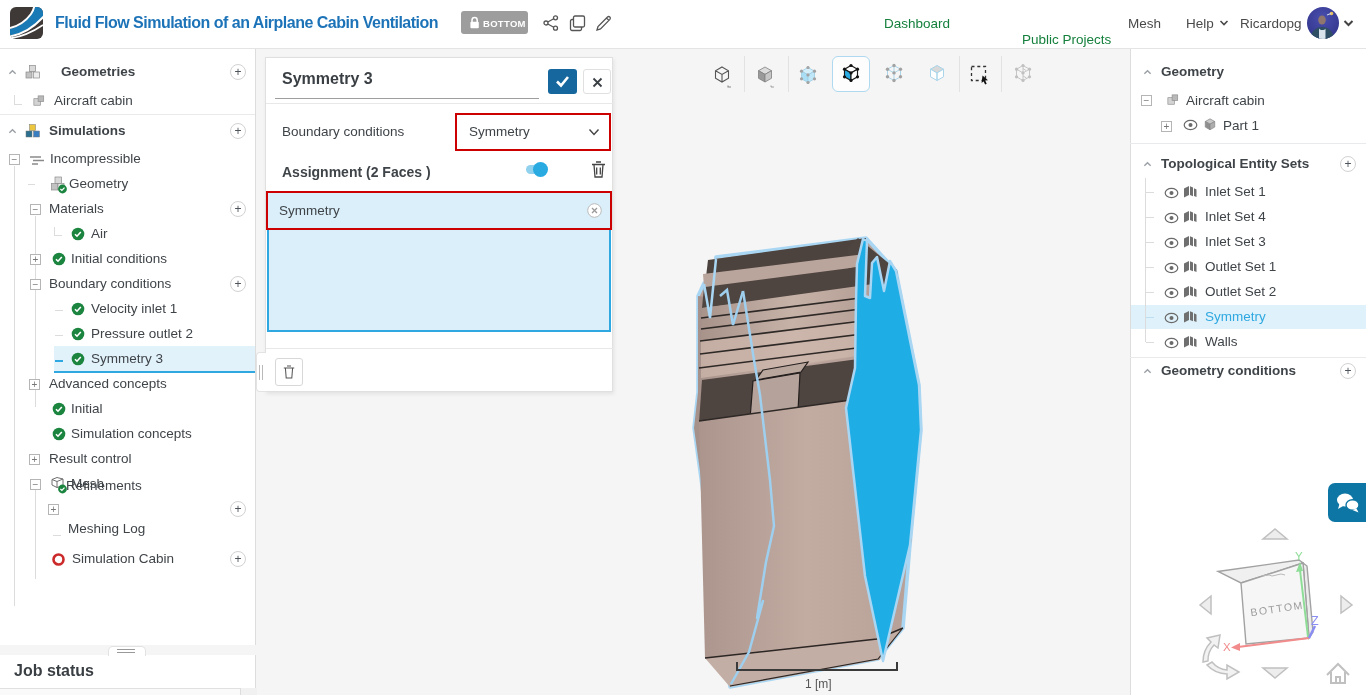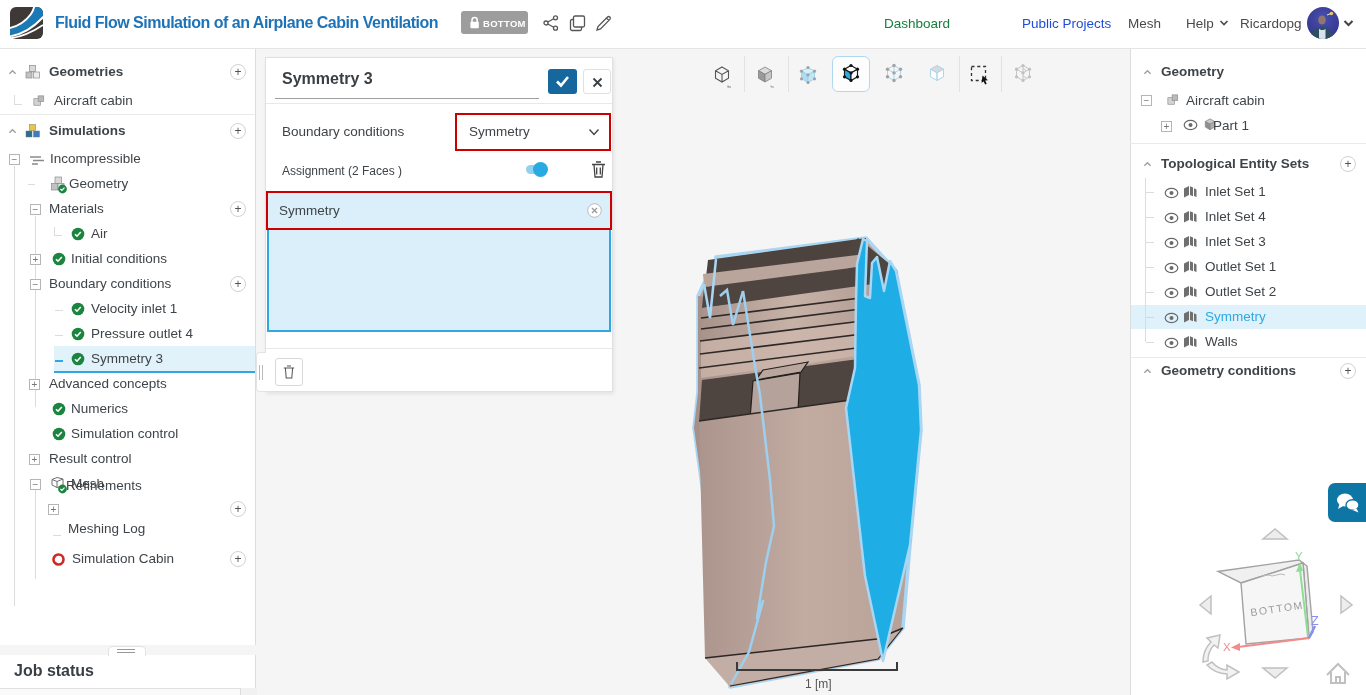--- a/index.html
+++ b/index.html
@@ -49,21 +49,21 @@
   </svg>
 <svg class="abs" style="left:569px;top:15px;z-index:51" width="17" height="17" viewBox="0 0 17 17" fill="none" stroke="#555" stroke-width="1.3">
 <rect x="4.5" y="1" width="11" height="11" rx="1.5"></rect>
     <path d="M12.5,12 v2 a1.5,1.5 0 0 1 -1.5,1.5 h-8 a1.5,1.5 0 0 1 -1.5,-1.5 v-8 a1.5,1.5 0 0 1 1.5,-1.5 h1.5"></path>
   </svg>
 <svg class="abs" style="left:595px;top:15px;z-index:51" width="17" height="17" viewBox="0 0 17 17" fill="none" stroke="#555" stroke-width="1.3">
 <path d="M2,15 L3,11.5 L12.5,2 a1.7,1.7 0 0 1 2.4,2.4 L5.5,13.9 L2,15 Z M11.5,3 l2.4,2.4"></path>
   </svg>
 
 <div class="abs row-txt" style="left:884px;top:16px;color:#15803d;z-index:51">Dashboard</div>
-<div class="abs row-txt" style="left:1022px;top:16px;color:#1d4ed8;z-index:51">Public Projects</div>
+<div class="abs row-txt" style="left:1022px;top:32px;color:#15803d;z-index:51">Public Projects</div>
 <div class="abs row-txt" style="left:1128px;top:16px;color:#4a4a4a;z-index:51">Mesh</div>
 <div class="abs row-txt" style="left:1186px;top:16px;color:#4a4a4a;z-index:51">Help</div>
 <svg class="abs" style="left:1219px;top:19px;z-index:51" width="10" height="8" viewBox="0 0 10 8" fill="none" stroke="#4a4a4a" stroke-width="1.6">
     <path d="M1.5,2 L5,5.5 L8.5,2"></path>
   </svg>
 <div class="abs row-txt" style="left:1240px;top:16px;color:#4a4a4a;z-index:51">Ricardopg</div>
 <svg class="abs" style="left:1307px;top:7px;z-index:51" width="32" height="32" viewBox="0 0 32 32">
 <defs>
       <clipPath id="avc">
         <circle cx="16" cy="16" r="16"></circle>
@@ -100,21 +100,21 @@
 <svg class="abs caret" style="left:8px;top:20px" viewBox="0 0 10 10" fill="none" stroke="#9aa0a6" stroke-width="1.5">
       <path d="M1.5,6.5 L5,3 L8.5,6.5"></path>
     </svg>
 <svg class="abs" style="left:25px;top:16px" width="16" height="16" viewBox="0 0 16 16">
       <g stroke="#8c8c8c" stroke-width="0.7">
         <rect x="4.5" y="1.5" width="6" height="6" fill="#d9d9d9"></rect>
         <rect x="1" y="8" width="6" height="6" fill="#c2c2c2"></rect>
         <rect x="8.5" y="8" width="6" height="6" fill="#ededed"></rect>
       </g>
     </svg>
-<div class="abs row-txt bold" style="left:49px;top:16px">Geometries</div>
+<div class="abs row-txt bold" style="left:61px;top:16px">Geometries</div>
 <div class="plusc" style="left:230px;top:16px">+</div>
 
 <div class="abs" style="left:32px;top:46px">
 <svg width="15" height="15" viewBox="0 0 16 16">
         <g stroke="#8c8c8c" stroke-width="0.7">
           <rect x="2" y="5" width="7" height="7" fill="#d3d3d3"></rect>
           <rect x="6.5" y="2" width="6" height="6" fill="#b9b9b9"></rect>
         </g>
       </svg></div>
 <div class="abs row-txt" style="left:54px;top:45px">Aircraft cabin</div>
@@ -180,43 +180,43 @@
       <circle cx="7" cy="7" r="6.3" fill="#1b8540"></circle>
       <path d="M4,7.2 l2,2 l3.8,-4.2" stroke="#fff" stroke-width="1.6" fill="none"></path>
     </svg>
 <div class="abs row-txt" style="left:91px;top:253px">Velocity inlet 1</div>
 
 <div class="abs" style="left:55px;top:287px;width:8px;height:1px;background:#dcdcdc"></div>
 <svg class="abs" style="left:71px;top:279px" width="14" height="14" viewBox="0 0 14 14">
       <circle cx="7" cy="7" r="6.3" fill="#1b8540"></circle>
       <path d="M4,7.2 l2,2 l3.8,-4.2" stroke="#fff" stroke-width="1.6" fill="none"></path>
     </svg>
-<div class="abs row-txt" style="left:91px;top:278px">Pressure outlet 4</div>
+<div class="abs row-txt" style="left:91px;top:278px">Pressure outlet 2</div>
 
 <div class="abs" style="left:55px;top:312px;width:8px;height:2px;background:#2fa8e1"></div>
 <svg class="abs" style="left:71px;top:304px" width="14" height="14" viewBox="0 0 14 14">
       <circle cx="7" cy="7" r="6.3" fill="#1b8540"></circle>
       <path d="M4,7.2 l2,2 l3.8,-4.2" stroke="#fff" stroke-width="1.6" fill="none"></path>
     </svg>
 <div class="abs row-txt" style="left:91px;top:303px">Symmetry 3</div>
 
 <div class="expb" style="left:29px;top:331px">+</div>
 <div class="abs row-txt" style="left:49px;top:328px">Advanced concepts</div>
 
 <svg class="abs" style="left:52px;top:354px" width="14" height="14" viewBox="0 0 14 14">
       <circle cx="7" cy="7" r="6.3" fill="#1b8540"></circle>
       <path d="M4,7.2 l2,2 l3.8,-4.2" stroke="#fff" stroke-width="1.6" fill="none"></path>
     </svg>
-<div class="abs row-txt" style="left:71px;top:353px">Numerics</div>
+<div class="abs row-txt" style="left:71px;top:353px">Initial</div>
 
 <svg class="abs" style="left:52px;top:379px" width="14" height="14" viewBox="0 0 14 14">
       <circle cx="7" cy="7" r="6.3" fill="#1b8540"></circle>
       <path d="M4,7.2 l2,2 l3.8,-4.2" stroke="#fff" stroke-width="1.6" fill="none"></path>
     </svg>
-<div class="abs row-txt" style="left:71px;top:378px">Simulation control</div>
+<div class="abs row-txt" style="left:71px;top:378px">Simulation concepts</div>
 
 <div class="expb" style="left:29px;top:406px">+</div>
 <div class="abs row-txt" style="left:49px;top:403px">Result control</div>
 
 <div class="expb" style="left:30px;top:431px">−</div>
 <svg class="abs" style="left:50px;top:428px" width="18" height="18" viewBox="0 0 18 18">
       <g fill="none" stroke="#6f6f6f" stroke-width="1">
         <path d="M7,1.5 L13,3 L13,9.5 L7,11.5 L2,9 L2,3.5 Z"></path>
         <path d="M2,3.5 L7,5.5 L13,3 M7,5.5 L7,11.5"></path>
       </g>
@@ -264,21 +264,21 @@
   <div class="abs" style="left:0;top:45px;width:348px;height:1px;background:#e8e8e8"></div>
 
   <div class="abs" style="left:16px;top:66px;font-size:13.5px;color:#3f4449">Boundary conditions</div>
   <div class="abs" style="left:189px;top:55px;width:156px;height:38px;border:2px solid #cc0000;box-sizing:border-box;background:#fff">
     <div class="abs" style="left:12px;top:9px;font-size:13.5px;color:#3f4449">Symmetry</div>
     <svg style="position:absolute;right:9px;top:13px" width="12" height="9" viewBox="0 0 12 9" fill="none" stroke="#444" stroke-width="1.4">
         <path d="M1.5,1.5 L6,6.5 L10.5,1.5"></path>
       </svg>
   </div>
 
-  <div class="abs" style="left:16px;top:106px;font-size:12px;font-weight:normal;color:#3f4449">Assignment (2 Faces )</div>
+  <div class="abs" style="left:16px;top:106px;font-size:14px;font-weight:bold;color:#3f4449">Assignment (2 Faces )</div>
   <div class="abs" style="left:260px;top:107px;width:21px;height:9px;background:#90d1ed;border-radius:5px"></div>
   <div class="abs" style="left:267px;top:103.5px;width:15px;height:15px;background:#29abe2;border-radius:50%"></div>
   <svg class="abs" style="left:325px;top:103px" width="15" height="17" viewBox="0 0 15 17" fill="none" stroke="#444" stroke-width="1.3">
       <path d="M1,3.5 h13 M3,3.5 l1,12.5 h7 l1,-12.5 M5,1 h5 M5.7,6.5 v7 M9.3,6.5 v7"></path>
     </svg>
 
   <div class="abs" style="left:1px;top:171px;width:344px;height:103px;background:#daeff9;border:2px solid #2fa8e1;border-top:none;box-sizing:border-box"></div>
   <div class="abs" style="left:0px;top:133px;width:346px;height:39px;background:#daeff9;border:2px solid #cc0000;box-sizing:border-box">
     <div class="abs" style="left:11px;top:10px;font-size:13.5px;color:#3f4449">Symmetry</div>
     <svg style="position:absolute;right:8px;top:10px" width="15" height="15" viewBox="0 0 15 15">
@@ -470,21 +470,21 @@
 <div class="expb" style="left:31px;top:73px">+</div>
 <svg class="abs" style="left:53px;top:71px" width="15" height="12" viewBox="0 0 15 12" fill="none" stroke="#6a6a6a" stroke-width="1.2">
       <ellipse cx="7.5" cy="6" rx="6.3" ry="4.6"></ellipse>
       <circle cx="7.5" cy="6" r="2" fill="#6a6a6a" stroke="none"></circle>
     </svg>
 <svg class="abs" style="left:72px;top:69px" width="16" height="16" viewBox="0 0 22 22" stroke-width="1">
 <path d="M11,2.5 L17.5,6.2 L11,9.9 L4.5,6.2 Z" fill="#c9c9c9" stroke="#888"></path>
 <path d="M4.5,6.2 L11,9.9 L11,17.5 L4.5,13.8 Z" fill="#8f8f8f" stroke="#888"></path>
 <path d="M17.5,6.2 L11,9.9 L11,17.5 L17.5,13.8 Z" fill="#aeaeae" stroke="#888"></path>
     </svg>
-<div class="abs row-txt" style="left:83px;top:70px">Part 1</div>
+<div class="abs row-txt" style="left:93px;top:70px">Part 1</div>
 
 <div class="sep" style="left:0;top:95px;width:236px"></div>
 
 <svg class="abs caret" style="left:13px;top:112px" viewBox="0 0 10 10" fill="none" stroke="#9aa0a6" stroke-width="1.5">
       <path d="M1.5,6.5 L5,3 L8.5,6.5"></path>
     </svg>
 <div class="abs row-txt bold" style="left:31px;top:108px">Topological Entity Sets</div>
 <div class="plusc" style="left:210px;top:108px">+</div>
 
 <div class="abs" style="left:16px;top:144px;width:8px;height:1px;background:#dcdcdc"></div>

